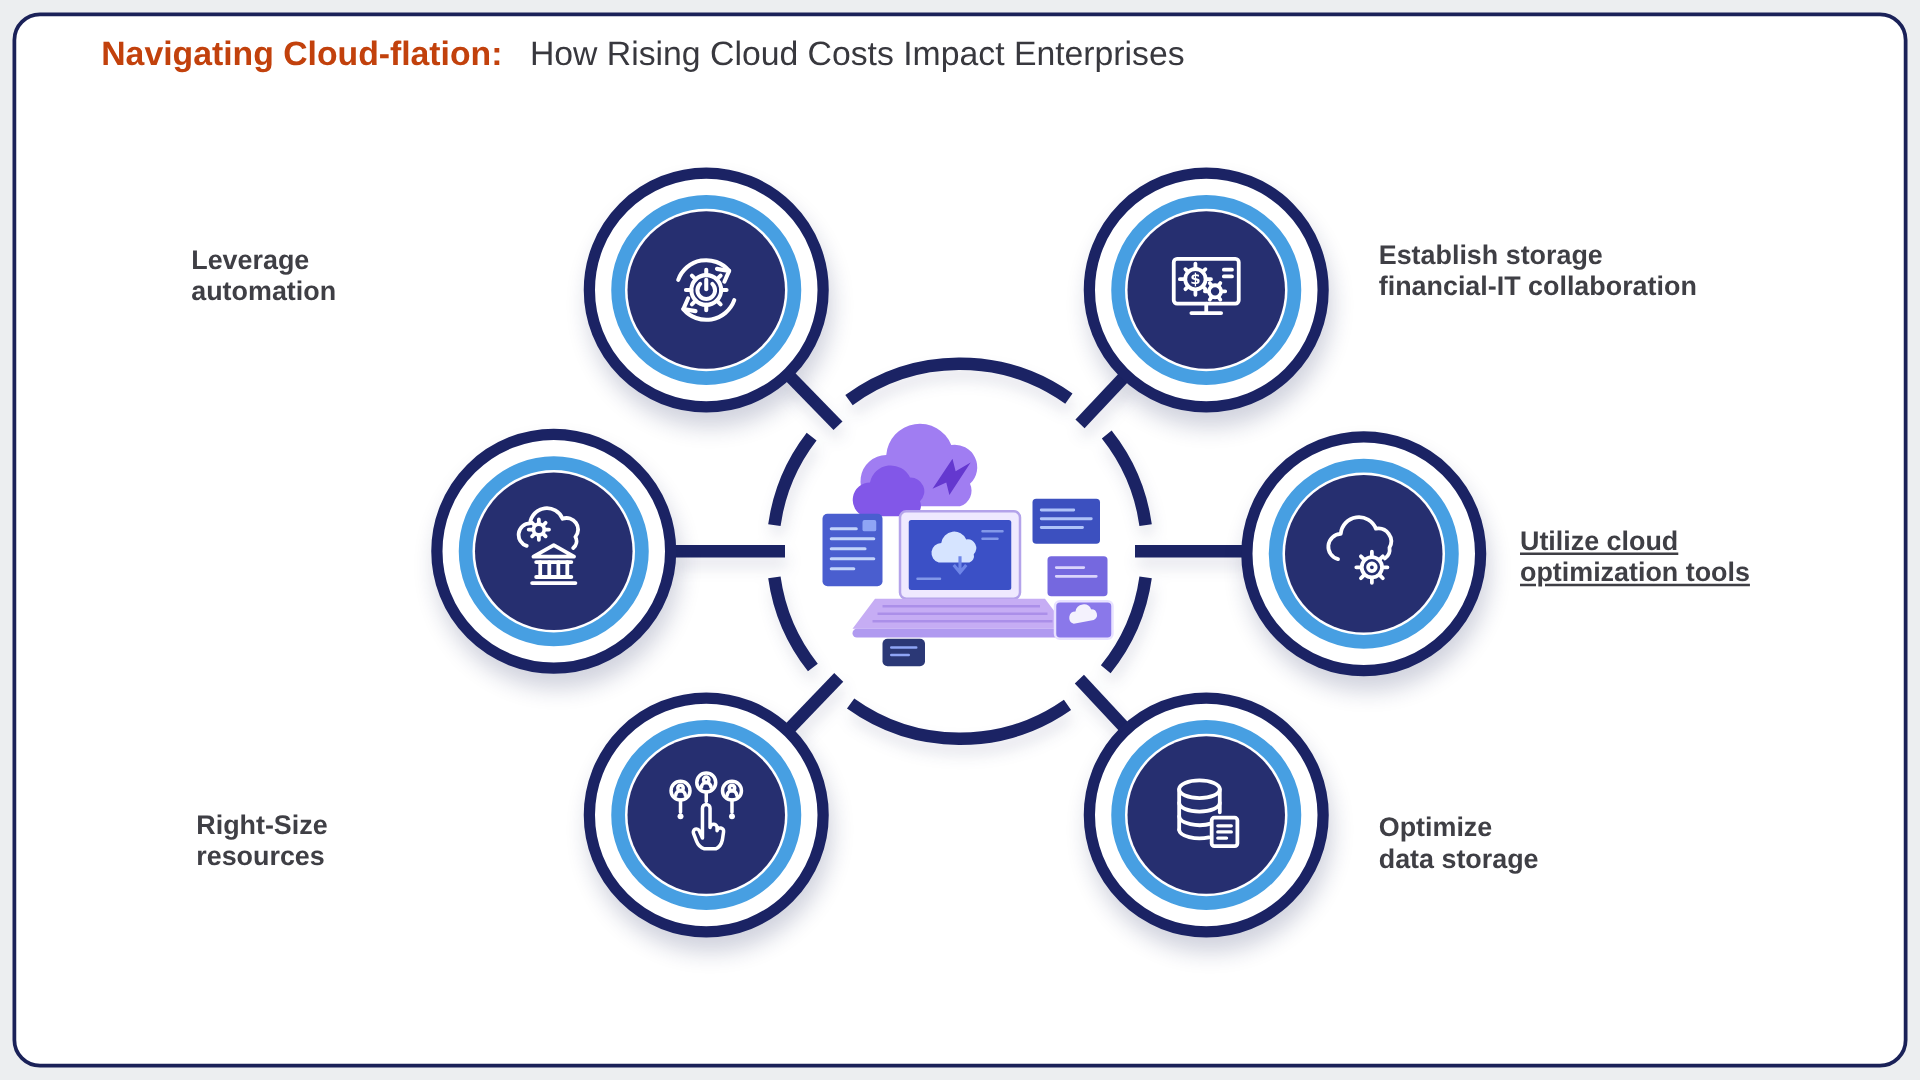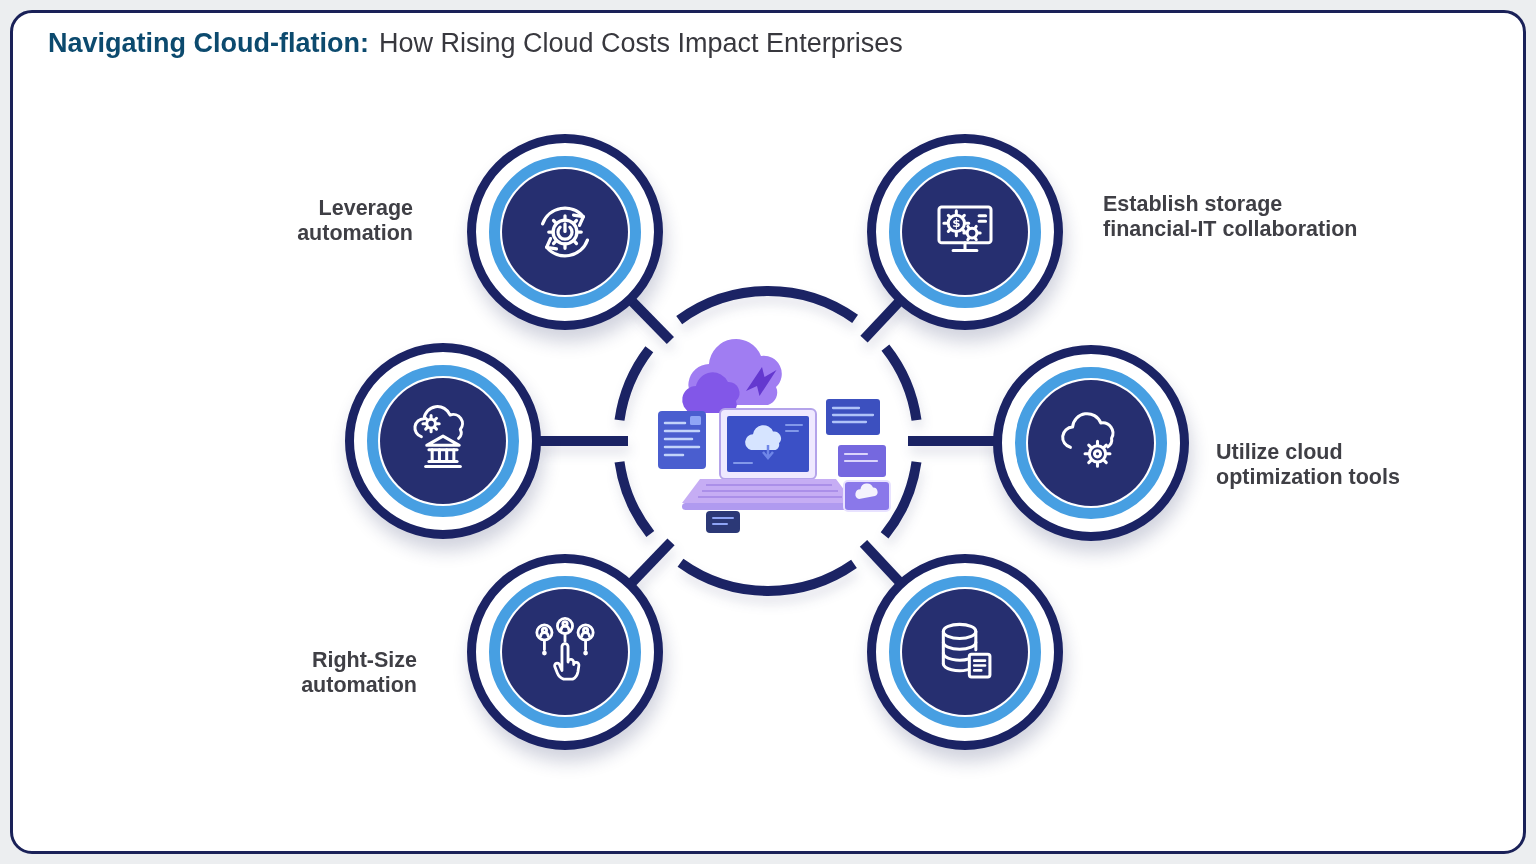--- a/index.html
+++ b/index.html
@@ -12,22 +12,22 @@
   .card {
     position:absolute; left:10px; top:10px; right:10px; bottom:10px;
     background:#ffffff;
     border:3px solid #1a2158;
     border-radius:22px;
   }
   .title {
     position:absolute; left:48px; top:27px;
     font-size:27px; line-height:1.2; white-space:nowrap;
   }
-  .title .bold { font-weight:800; color:#0c4a6e; }
-  .title .rest { font-weight:400; color:#38383e; margin-left:10px; }
+  .title .bold { font-weight:800; color:#c2410c;margin-left:33px; }
+  .title .rest { font-weight:400; color:#38383e; margin-left:22px; }
 
   .ring-layer { position:absolute; left:0; top:0; width:1536px; height:864px; }
 
   .center-illo { position:absolute; left:628px; top:312px; width:280px; height:252px; }
 
   .node { position:absolute; width:196px; height:196px; }
   .node-outer {
     width:100%; height:100%; box-sizing:border-box;
     border-radius:50%; border:9px solid #1b2364; background:#fff;
     box-shadow: 3px 12px 18px rgba(25,35,90,0.20);
@@ -50,25 +50,25 @@
   .pos-governance   { left:345px; top:343px; }
   .pos-optimization { left:993px; top:345px; }
   .pos-rightsize    { left:467px; top:554px; }
   .pos-storage      { left:867px; top:554px; }
 
   .node-label {
     position:absolute;
     font-size:21.5px; font-weight:700; color:#3f3f45;
     line-height:1.16; white-space:pre-line;
   }
-  .align-right { text-align:right; }
+  .align-right { }
   .pos-label-automation   { left:153px;  top:196px; width:260px; }
   .pos-label-financial    { left:1103px; top:192px; width:320px; }
   .pos-label-governance   { left:61px;   top:418px; width:260px; }
-  .pos-label-optimization { left:1216px; top:440px; width:260px; }
+  .pos-label-optimization { left:1216px; top:421px; width:260px;text-decoration:underline; }
   .pos-label-rightsize    { left:157px;  top:648px; width:260px; }
   .pos-label-storage      { left:1103px; top:650px; width:260px; }
 </style>
 </head>
 <body>
 
 <div class="canvas">
   <div class="card"></div>
 
   <h1 class="title" style="margin:0;">
@@ -239,21 +239,21 @@
               <path d="M33.2 48 V31 a2.8 2.8 0 0 1 5.6 0 v14.2 a2.6 2.6 0 0 1 5.2 0.6 v1.8 a2.4 2.4 0 0 1 4.8 0.8 l-0.9 6 q-1 5 -4.9 6.6 h-8.3 q-4.2 -1.4 -5.8 -5.6 l-2.3 -5.9 a2.3 2.3 0 0 1 4.3 -1.7 l2.3 5.2 z"></path>
             </g>
             <circle cx="17" cy="37" r="2.2" fill="#fff"></circle>
             <circle cx="55" cy="37" r="2.2" fill="#fff"></circle>
           </svg>
         </div>
       </div>
     </div>
   </div>
   <div class="node-label align-right pos-label-rightsize">Right-Size
-automation</div>
+resources</div>
 
   <div class="node pos-storage">
     <div class="node-outer">
       <div class="node-blue">
         <div class="node-core">
           <svg viewBox="0 0 72 72">
             <g fill="none" stroke="#fff" stroke-width="2.8" stroke-linecap="round">
               <ellipse cx="31" cy="17" rx="15" ry="6.5"></ellipse>
               <path d="M16 17 v30 M46 17 v17"></path>
               <path d="M16 27 a15 6.5 0 0 0 30 0"></path>
@@ -262,13 +262,15 @@
             </g>
             <rect x="40" y="38" width="19" height="21" rx="2" fill="#262f70" stroke="#fff" stroke-width="2.8"></rect>
             <g stroke="#fff" stroke-width="2.4" stroke-linecap="round">
               <path d="M44.5 44 h10 M44.5 48.5 h10 M44.5 53 h6.5"></path>
             </g>
           </svg>
         </div>
       </div>
     </div>
   </div>
+  <div class="node-label pos-label-storage">Optimize
+data storage</div>
 </div>
 
 </body></html>

